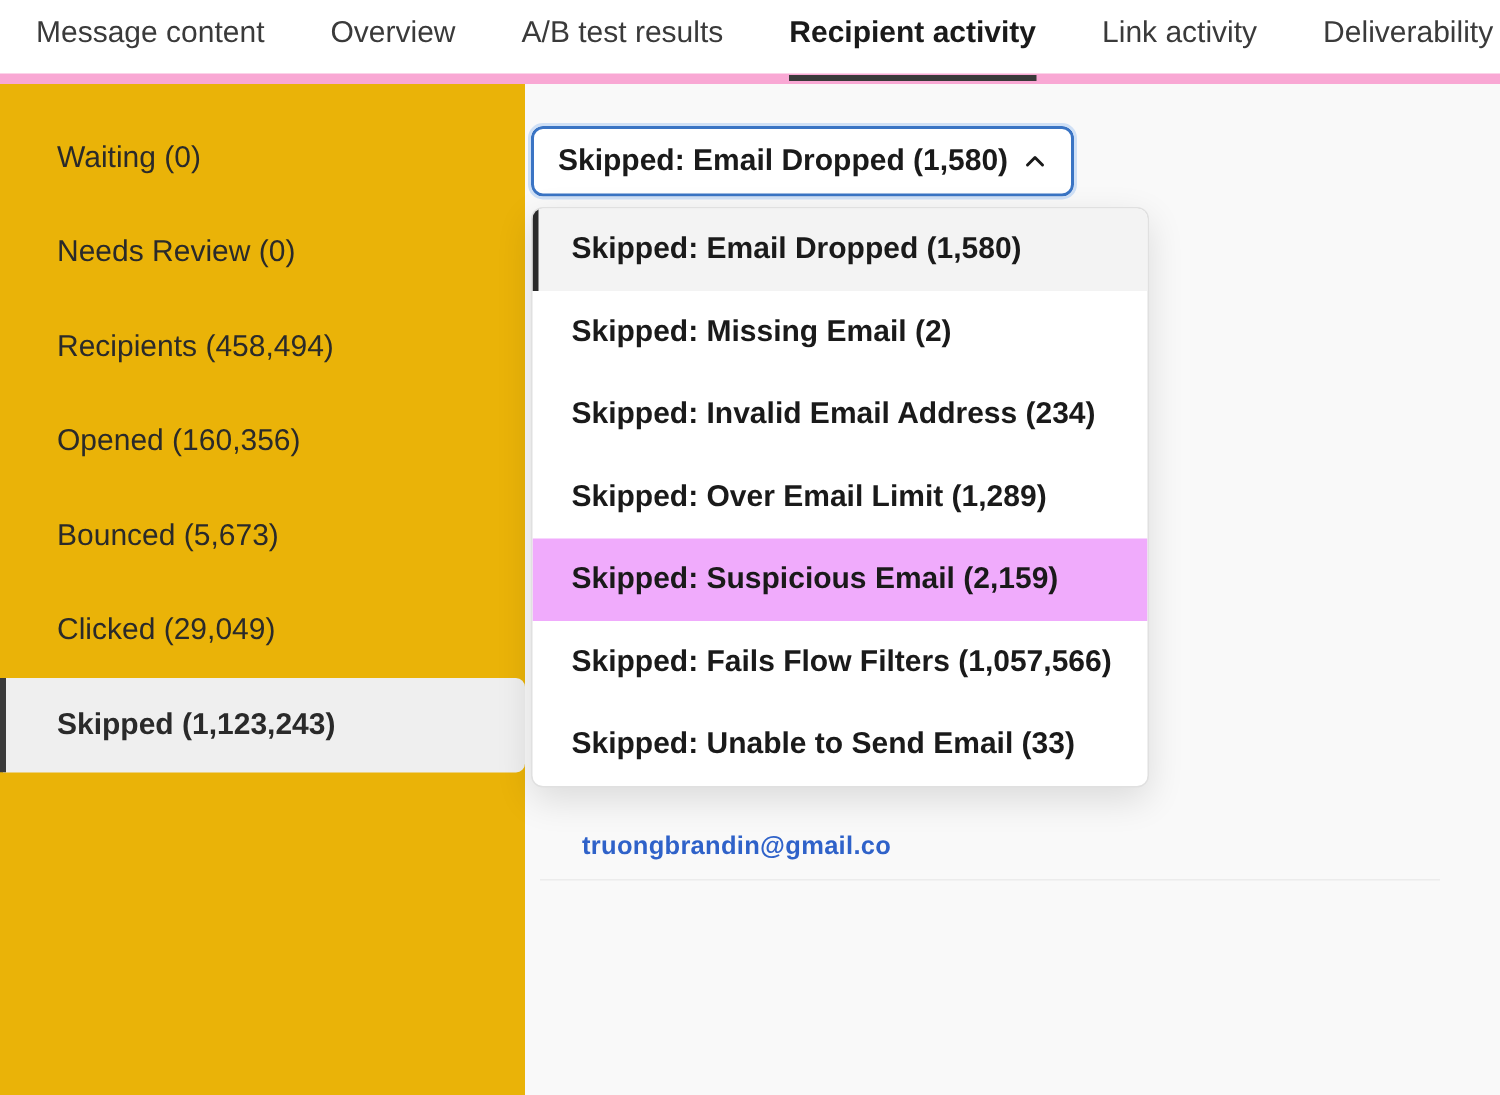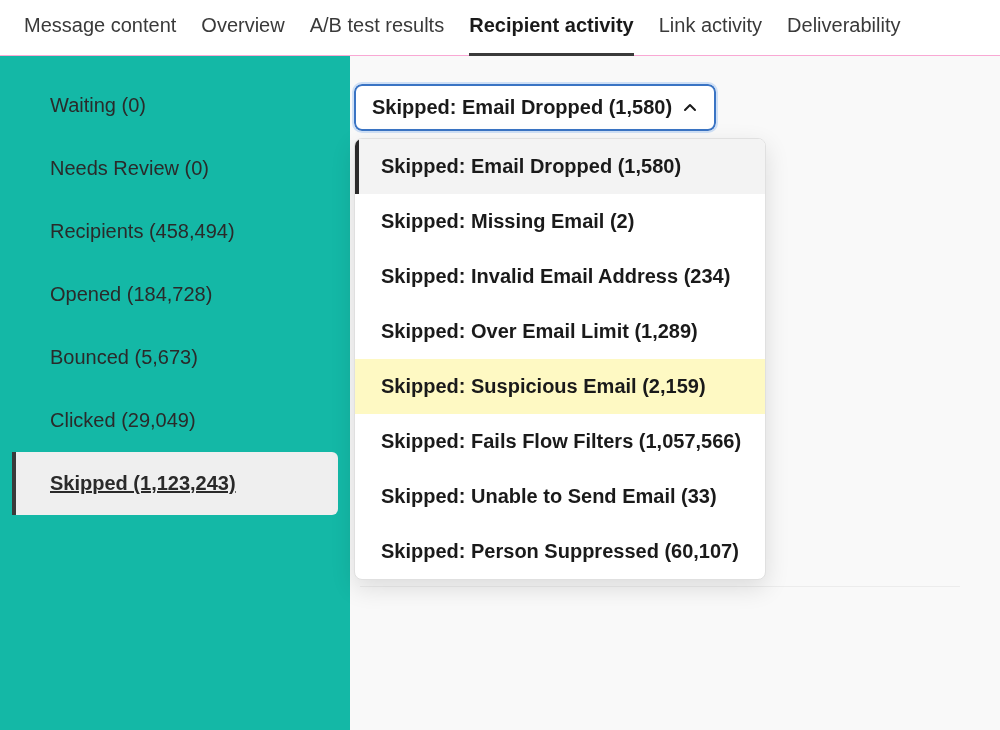--- a/index.html
+++ b/index.html
@@ -8,25 +8,25 @@
       background: #ffffff;
       width: 1000px;
       height: 730px;
       overflow: hidden;
       color: #1a1a1a;
     }
 
     
     .tabs-bar {
       display: flex;
-      gap: 25px;
+      gap: 44px;
       padding: 0 24px;
       height: 56px;
       align-items: center;
-      border-bottom: 1px solid #f9a8d4;
+      border-bottom: 7px solid #f9a8d4;
       background: #fff;
     }
     .tab {
       font-size: 20px;
       color: #3a3a3a;
       padding-bottom: 16px;
       padding-top: 16px;
       cursor: pointer;
       border-bottom: 4px solid transparent;
       white-space: nowrap;
@@ -41,36 +41,35 @@
     .main-area {
       display: flex;
       background: #f9f9f9;
       height: calc(730px - 56px);
       position: relative;
     }
 
     
     .sidebar {
       width: 350px;
-      padding: 18px 12px;
-      background: #14b8a6;
+      padding: 18px 0;
+      background: #eab308;
     }
     .sidebar-item {
       padding: 20px 34px;
       font-size: 20px;
       color: #2a2a2a;
       cursor: pointer;
       border-left: 4px solid transparent;
     }
     .sidebar-item.active {
       background: #efefef;
       border-left: 4px solid #3a3a3a;
       font-weight: 600;
       border-radius: 0 6px 6px 0;
-      text-decoration: underline;
     }
 
     
     .content {
       flex: 1;
       padding: 28px 0 4px 0;
       position: relative;
       font-weight: bold;
     }
 
@@ -116,21 +115,21 @@
       font-size: 20px;
       color: #1a1a1a;
       cursor: pointer;
       border-left: 4px solid transparent;
     }
     .dropdown-option.selected {
       background: #f3f3f3;
       border-left: 4px solid #2a2a2a;
     }
     .dropdown-option.hovered {
-      background: #fef9c3;
+      background: #f0abfc;
     }
 
     
     .peek-email {
       position: absolute;
       top: 498px;
       left: 38px;
       color: #2f62c9;
       font-size: 17px;
       z-index: 1;
@@ -156,21 +155,21 @@
   <div class="tab">Link activity</div>
   <div class="tab">Deliverability</div>
 </div>
 
 <div class="main-area">
 
   <div class="sidebar">
     <div class="sidebar-item">Waiting (0)</div>
     <div class="sidebar-item">Needs Review (0)</div>
     <div class="sidebar-item">Recipients (458,494)</div>
-    <div class="sidebar-item">Opened (184,728)</div>
+    <div class="sidebar-item">Opened (160,356)</div>
     <div class="sidebar-item">Bounced (5,673)</div>
     <div class="sidebar-item">Clicked (29,049)</div>
     <div class="sidebar-item active">Skipped (1,123,243)</div>
   </div>
 
   <div class="content">
 
     
     <div class="peek-email">truongbrandin@gmail.co</div>
     <div class="peek-divider"></div>
@@ -187,17 +186,16 @@
 
     
     <div class="dropdown-menu">
       <div class="dropdown-option selected">Skipped: Email Dropped (1,580)</div>
       <div class="dropdown-option">Skipped: Missing Email (2)</div>
       <div class="dropdown-option">Skipped: Invalid Email Address (234)</div>
       <div class="dropdown-option">Skipped: Over Email Limit (1,289)</div>
       <div class="dropdown-option hovered">Skipped: Suspicious Email (2,159)</div>
       <div class="dropdown-option">Skipped: Fails Flow Filters (1,057,566)</div>
       <div class="dropdown-option">Skipped: Unable to Send Email (33)</div>
-      <div class="dropdown-option">Skipped: Person Suppressed (60,107)</div>
     </div>
 
   </div>
 </div>
 
 </body></html>

